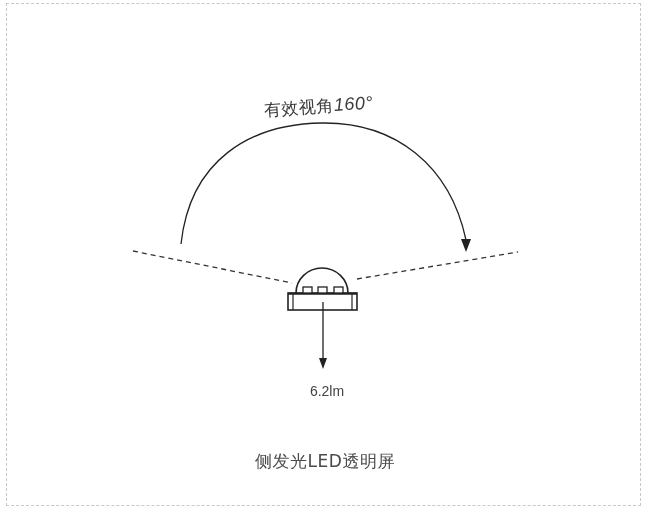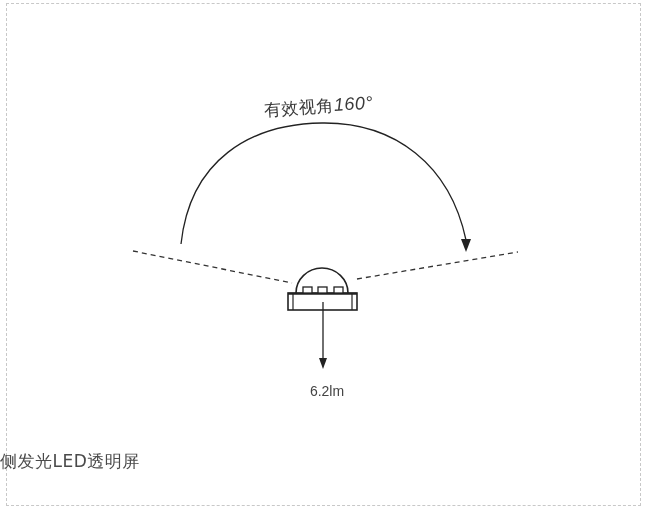--- a/index.html
+++ b/index.html
@@ -52,20 +52,21 @@
       text-align: center;
       font-family: "Liberation Sans", sans-serif;
       font-size: 14px;
       color: #444444;
     }
     .caption {
       position: absolute;
       left: 0;
       width: 650px;
       top: 450px;
+      text-align: center;
       font-size: 17px;
       color: #4a4a4a;
       letter-spacing: 0.5px;
     }
   </style>
 </head>
 <body>
 
 <div class="frame"></div>
 

